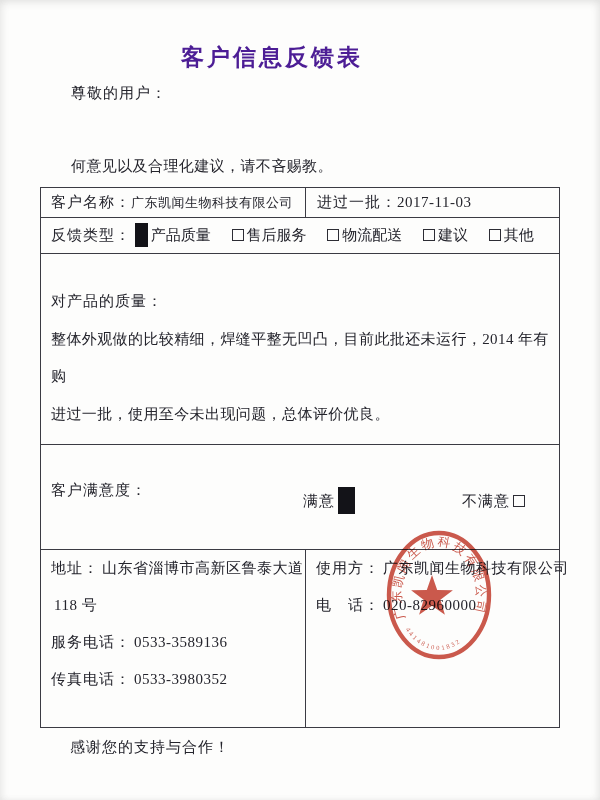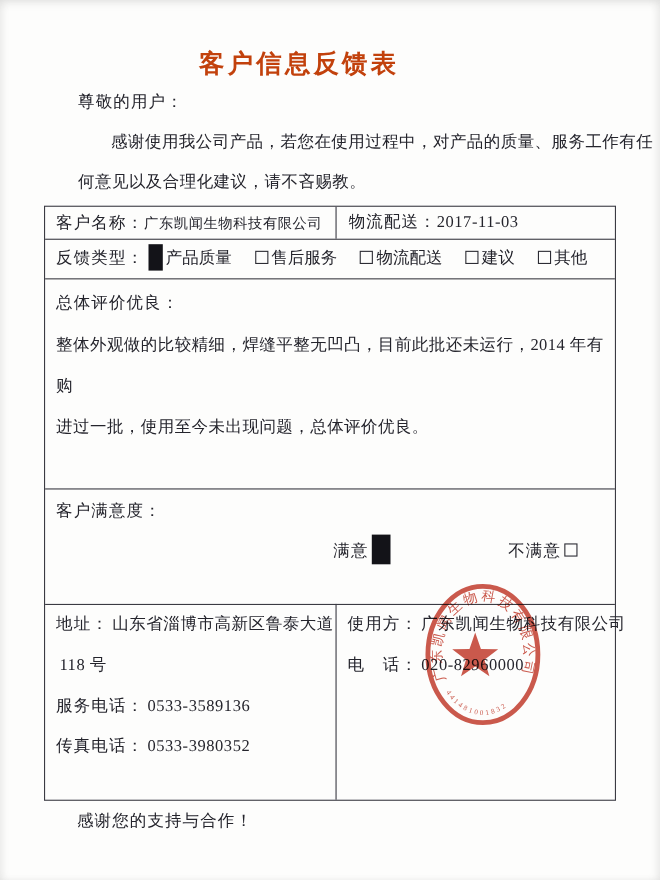--- a/index.html
+++ b/index.html
@@ -8,37 +8,37 @@
     background:#fdfdfc;
     box-shadow:inset 0 4px 8px rgba(0,0,0,.06), inset 4px 0 7px rgba(0,0,0,.04), inset -4px 0 7px rgba(0,0,0,.045);
     font-family:"Liberation Serif","DejaVu Serif",serif;
     color:#24242c;
     font-size:15px;
   }
   .abs{position:absolute;}
   #title{
     left:0;top:40px;width:544px;height:34px;line-height:34px;text-align:center;
     font-family:"Liberation Sans","DejaVu Sans",sans-serif;
-    font-weight:bold;font-size:23px;letter-spacing:3px;color:#c2410c;
+    font-weight:bold;font-size:23px;letter-spacing:3px;color:#4c1d95;
   }
   #salutation{left:71px;top:83px;height:20px;line-height:20px;letter-spacing:1px;}
   #intro1{left:101px;top:120px;height:20px;line-height:20px;letter-spacing:0.4px;}
   #intro2{left:71px;top:156px;height:20px;line-height:20px;letter-spacing:0.4px;}
   #closing{left:70px;top:737px;height:20px;line-height:20px;letter-spacing:1px;}
 
   #tbl{left:40px;top:187px;width:520px;height:541px;border:1.6px solid #3b3b43;box-sizing:border-box;}
   .hline{position:absolute;left:0;right:0;border-top:1.6px solid #3b3b43;}
   .vline{position:absolute;border-left:1.6px solid #3b3b43;}
   #hl1{top:29px;} #hl2{top:65px;} #hl3{top:256px;} #hl4{top:361px;}
   #vl1{left:264px;top:0;height:29px;} #vl2{left:264px;top:361px;height:178px;}
 
   .r1{top:0;height:29px;line-height:29px;white-space:nowrap;}
   #r1-left{left:10px;}
   #r1-right{left:276px;}
-  .field-label{letter-spacing:1px;}
+  .field-label{letter-spacing:1px;margin-top:25px;}
   .small-val{font-size:13px;letter-spacing:0.5px;}
   .num-val{letter-spacing:0.5px;}
 
   #r2{left:10px;top:30px;height:35px;line-height:35px;white-space:nowrap;}
   .type-opt{margin-right:17px;text-align:center;}
   .type-opt:first-of-type{margin-right:24px;}
   .cb{display:inline-block;box-sizing:border-box;}
   .box-empty{width:12px;height:12px;border:1.6px solid #2c2c34;vertical-align:-1px;background:transparent;}
   .box-filled{width:13px;height:24px;background:#131318;vertical-align:-7px;border:none;}
   .type-opt .cb{margin-right:3px;}
@@ -59,49 +59,48 @@
   #stamp{left:383px;top:527px;width:112px;height:136px;opacity:0.84;mix-blend-mode:multiply;}
   #stamp text{font-family:"Liberation Serif","DejaVu Serif",serif;}
 </style>
 </head>
 <body>
 
 <div id="page">
 
   <div id="title" class="abs">客户信息反馈表</div>
   <div id="salutation" class="abs">尊敬的用户：</div>
-  <div id="intro1" class="abs">感谢使用我公司产品，若您在使用过程中，对产品的质量、服务工作有任</div>
   <div id="intro2" class="abs">何意见以及合理化建议，请不吝赐教。</div>
 
   <div id="tbl" class="abs">
     <div class="hline" id="hl1"></div>
     <div class="hline" id="hl2"></div>
     <div class="hline" id="hl3"></div>
     <div class="hline" id="hl4"></div>
     <div class="vline" id="vl1"></div>
     <div class="vline" id="vl2"></div>
 
     <div id="r1-left" class="abs r1">
       <span class="field-label">客户名称：</span><span class="small-val">广东凯闻生物科技有限公司</span>
     </div>
     <div id="r1-right" class="abs r1">
-      <span class="field-label">物流配送：</span><span class="num-val">2017-11-03</span>
+      <span class="field-label">进过一批：</span><span class="num-val">2017-11-03</span>
     </div>
 
     <div id="r2" class="abs">
       <span class="field-label">反馈类型：</span>
       <span class="type-opt"><span class="cb box-filled"></span><span>产品质量</span></span>
       <span class="type-opt"><span class="cb box-empty"></span><span>售后服务</span></span>
       <span class="type-opt"><span class="cb box-empty"></span><span>物流配送</span></span>
       <span class="type-opt"><span class="cb box-empty"></span><span>建议</span></span>
       <span class="type-opt"><span class="cb box-empty"></span><span>其他</span></span>
     </div>
 
     <div id="r3" class="abs">
-      <div class="field-label">总体评价优良：</div>
+      <div class="field-label">对产品的质量：</div>
       <div>整体外观做的比较精细，焊缝平整无凹凸，目前此批还未运行，2014 年有购</div>
       <div>进过一批，使用至今未出现问题，总体评价优良。</div>
     </div>
 
     <div id="r4-label" class="abs field-label">客户满意度：</div>
     <div id="sat-1" class="abs sat-opt"><span>满意</span><span class="cb box-filled"></span></div>
     <div id="sat-2" class="abs sat-opt"><span>不满意</span><span class="cb box-empty"></span></div>
 
     <div id="r5-left" class="abs r5">
       <div><span class="field-label">地址：</span><span class="val">山东省淄博市高新区鲁泰大道</span></div>

